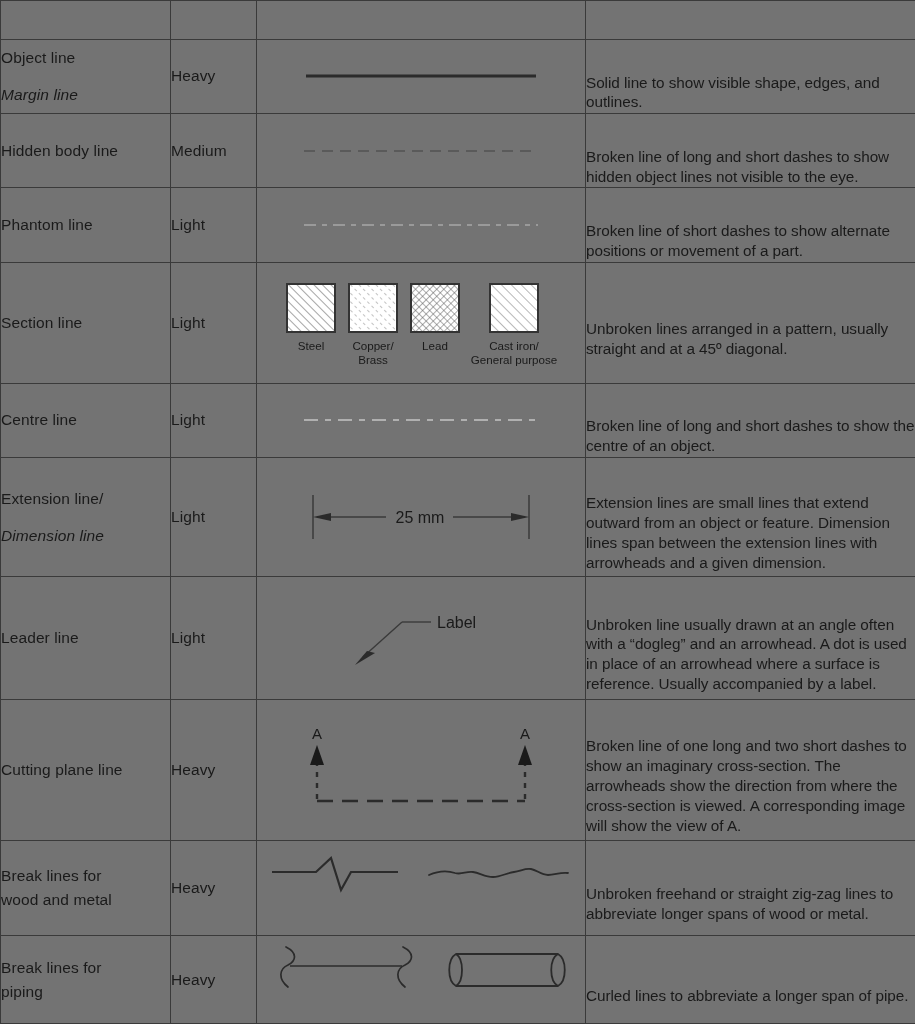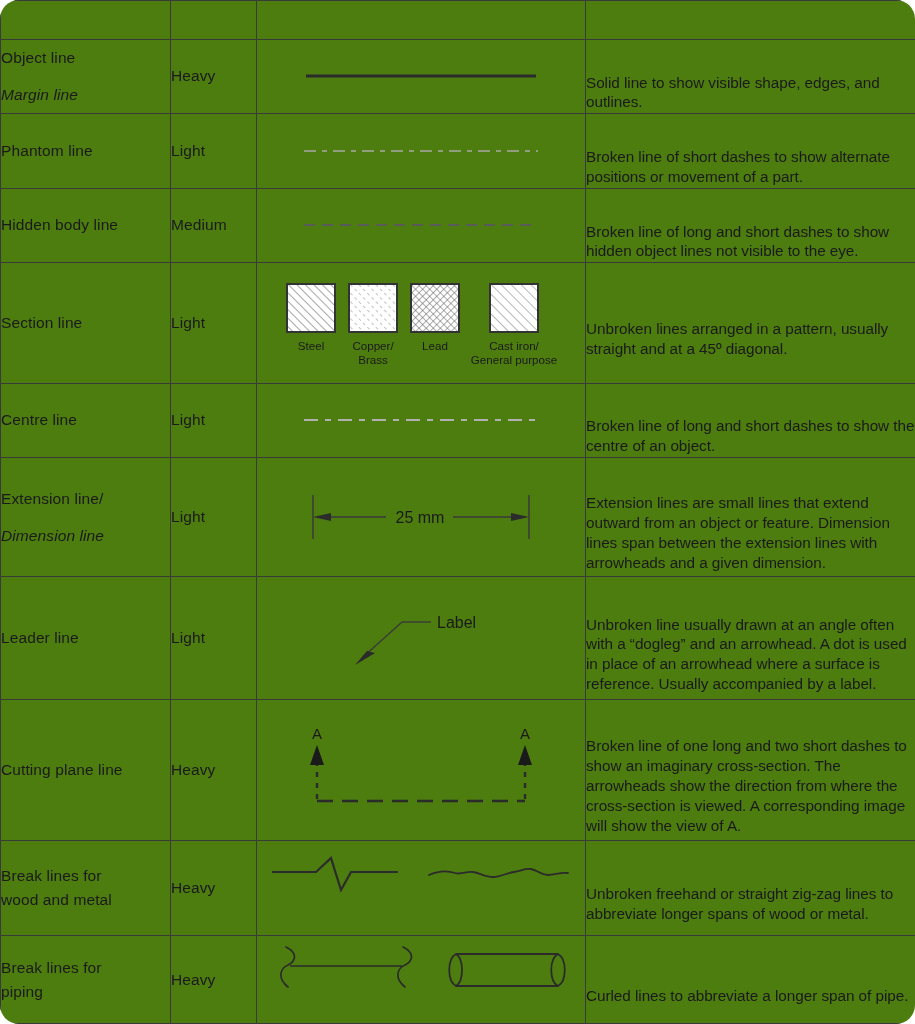--- a/index.html
+++ b/index.html
@@ -10,23 +10,22 @@
   body {
     font-family: "Liberation Sans", sans-serif;
     color: #1a1a1a;
     -webkit-font-smoothing: antialiased;
   }
   #sheet {
     position: relative;
     width: 915px;
     height: 1024px;
     box-sizing: border-box;
-    background: #4d7c0f;
+    background: #737373;
     overflow: hidden;
-    border-radius: 19px;
   }
   table.linetypes {
     border-collapse: collapse;
     width: 915px;
     height: 1024px;
     table-layout: fixed;
   }
   table.linetypes td {
     border: 1.6px solid #3a3a3a;
     padding: 0;
@@ -135,51 +134,51 @@
             <svg width="240" height="20" viewBox="0 0 240 20">
               <line x1="5" y1="10" x2="235" y2="10" stroke="#2b2b2b" stroke-width="3.2"></line>
             </svg>
           </div>
         </td>
         <td class="desc-cell">
           <span class="dtext">Solid line to show visible shape, edges, and outlines.</span>
         </td>
       </tr>
 
+      <tr style="height:72px">
+        <td class="name-cell">
+          <span class="ln">Hidden body line</span>
+        </td>
+        <td class="weight-cell">Medium</td>
+        <td class="sample-cell">
+          <div class="sample-wrap">
+            <svg width="240" height="20" viewBox="0 0 240 20">
+              <line x1="3" y1="10" x2="237" y2="10" stroke="#5a5a5a" stroke-width="2" stroke-dasharray="11 7"></line>
+            </svg>
+          </div>
+        </td>
+        <td class="desc-cell">
+          <span class="dtext">Broken line of long and short dashes to show hidden object lines not visible to the eye.</span>
+        </td>
+      </tr>
+
       <tr style="height:73px">
         <td class="name-cell">
           <span class="ln">Phantom line</span>
         </td>
         <td class="weight-cell">Light</td>
         <td class="sample-cell">
           <div class="sample-wrap">
             <svg width="240" height="20" viewBox="0 0 240 20">
               <line x1="3" y1="10" x2="237" y2="10" stroke="#a8a8a8" stroke-width="1.6" stroke-dasharray="12 6 5 6"></line>
             </svg>
           </div>
         </td>
         <td class="desc-cell">
           <span class="dtext">Broken line of short dashes to show alternate positions or movement of a part.</span>
-        </td>
-      </tr>
-
-      <tr style="height:72px">
-        <td class="name-cell">
-          <span class="ln">Hidden body line</span>
-        </td>
-        <td class="weight-cell">Medium</td>
-        <td class="sample-cell">
-          <div class="sample-wrap">
-            <svg width="240" height="20" viewBox="0 0 240 20">
-              <line x1="3" y1="10" x2="237" y2="10" stroke="#5a5a5a" stroke-width="2" stroke-dasharray="11 7"></line>
-            </svg>
-          </div>
-        </td>
-        <td class="desc-cell">
-          <span class="dtext">Broken line of long and short dashes to show hidden object lines not visible to the eye.</span>
         </td>
       </tr>
 
       <tr style="height:118px">
         <td class="name-cell">
           <span class="ln">Section line</span>
         </td>
         <td class="weight-cell">Light</td>
         <td class="sample-cell">
           <div class="hatch-row">

